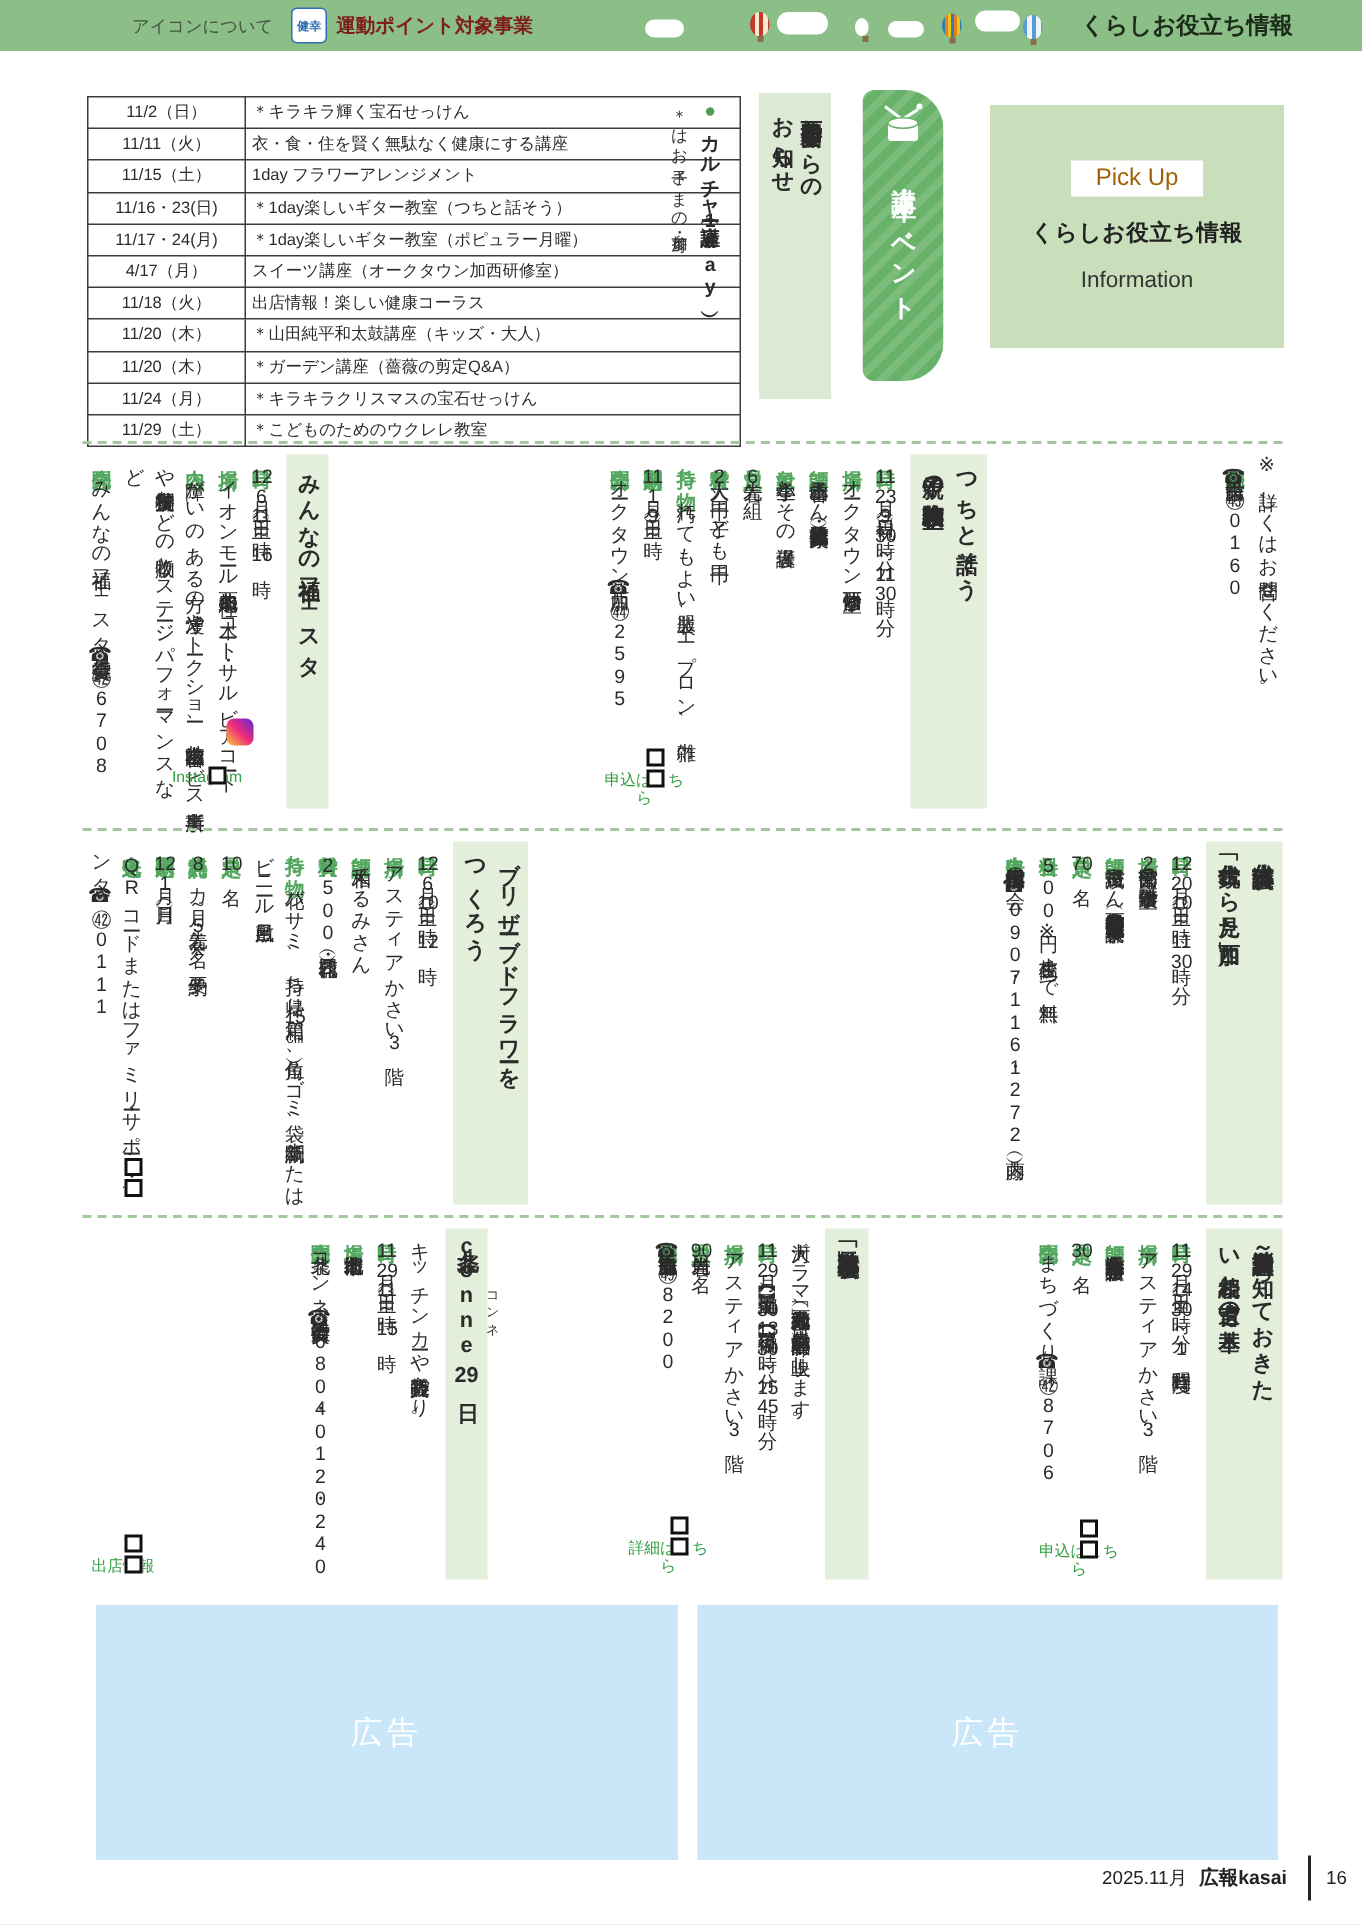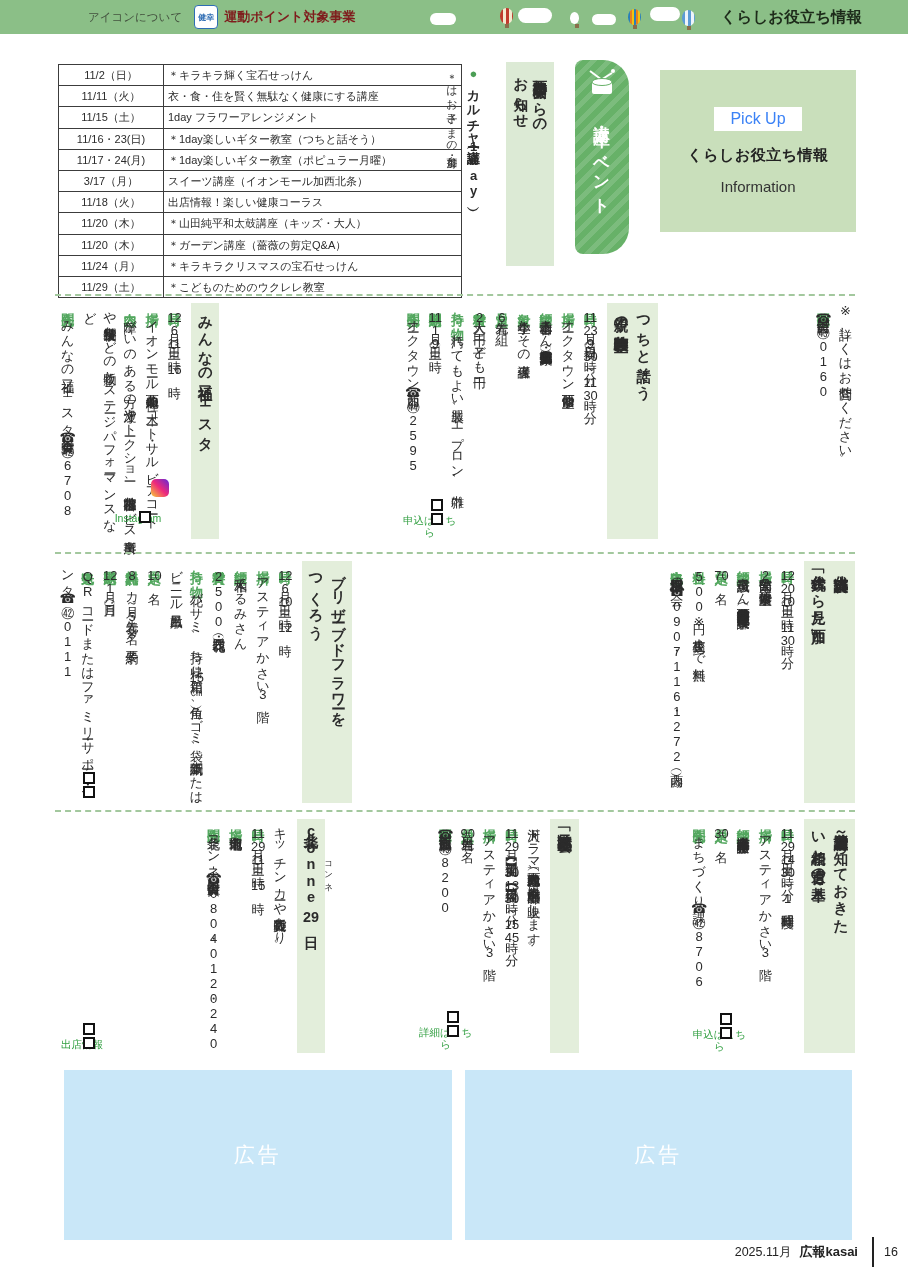--- a/index.html
+++ b/index.html
@@ -14,21 +14,21 @@
                margin:0 6px 0 12px;display:flex;align-items:center;justify-content:center;
                font-size:8px;font-weight:bold;color:#2e6db4;flex:none;}
   .program{font-size:13px;font-weight:bold;color:#7f1d1d;}
   .deco{position:absolute;top:0;height:34px;left:430px;width:260px;}
   .cloud{position:absolute;background:#fff;border-radius:12px;}
   .balloon{position:absolute;width:13px;height:16px;border-radius:50% 50% 48% 48%;}
   .balloon::after{content:"";position:absolute;left:4.5px;bottom:-4px;width:4px;height:4px;background:#8a6d4a;}
   .page-title{margin-left:auto;margin-right:46px;font-size:15.5px;font-weight:bold;color:#1d2b1a;}
 
   
-  .schedule{position:absolute;left:58px;top:64px;width:404px;}
+  .schedule{position:absolute;left:58px;top:64px;width:436px;}
   .schedule table{border-collapse:collapse;width:100%;}
   .schedule td{border:1.3px solid #3c3c3c;font-size:11px;padding:1px 4px;height:18.2px;line-height:1.1;}
   .schedule td.c-date{width:102px;text-align:center;padding:1px 1px;}
 
   
   .v{writing-mode:vertical-rl;}
   .tcy{text-combine-upright:all;}
   .upr{text-orientation:upright;}
 
   .note-col{position:absolute;left:444px;top:66px;height:225px;font-size:11px;letter-spacing:1px;color:#333;}
@@ -42,21 +42,21 @@
   .badge{position:absolute;left:575px;top:60px;width:54px;height:194px;background:#67b168;
          border-radius:8px 26px 26px 8px;
          background-image:repeating-linear-gradient(135deg,rgba(255,255,255,.14) 0 5px,rgba(255,255,255,0) 5px 11px);}
   .badge svg{position:absolute;top:7px;left:50%;transform:translateX(-50%);}
   .badge-label{position:absolute;top:52px;left:50%;transform:translateX(-50%);
                writing-mode:vertical-rl;color:#fff;font-weight:bold;font-size:16.5px;letter-spacing:3px;}
 
   
   .pickup{position:absolute;left:660px;top:70px;width:196px;height:162px;background:#c9dfbb;
           display:flex;flex-direction:column;align-items:center;justify-content:center;text-align:center;}
-  .pickup-tag{background:#fff;color:#3b82f6;font-size:16px;padding:3px 16px;margin-bottom:15px;}
+  .pickup-tag{background:#fff;color:#a16207;font-size:16px;padding:3px 16px;margin-bottom:15px;}
   .pickup-title{font-size:15px;font-weight:bold;color:#222;margin-bottom:13px;letter-spacing:.5px;}
   .pickup-sub{font-size:15px;color:#333;}
 
   
   .sep{position:absolute;left:55px;width:800px;height:0;border-top:2.5px dashed #a3c89e;}
 
   
   .row{position:absolute;left:55px;width:800px;display:flex;flex-direction:row-reverse;
        justify-content:space-between;}
   .article{writing-mode:vertical-rl;height:100%;position:relative;font-size:13px;line-height:1.55;}
@@ -130,22 +130,22 @@
         </tr>
           <tr>
           <td class="c-date">11/16・23(日)</td>
           <td class="c-event">＊1day楽しいギター教室（つちと話そう）</td>
         </tr>
           <tr>
           <td class="c-date">11/17・24(月)</td>
           <td class="c-event">＊1day楽しいギター教室（ポピュラー月曜）</td>
         </tr>
           <tr>
-          <td class="c-date">3/17（月）</td>
-          <td class="c-event">スイーツ講座（イオンモール加西北条）</td>
+          <td class="c-date">4/17（月）</td>
+          <td class="c-event">スイーツ講座（オークタウン加西研修室）</td>
         </tr>
           <tr>
           <td class="c-date">11/18（火）</td>
           <td class="c-event">出店情報！楽しい健康コーラス</td>
         </tr>
           <tr>
           <td class="c-date">11/20（木）</td>
           <td class="c-event">＊山田純平和太鼓講座（キッズ・大人）</td>
         </tr>
           <tr>

